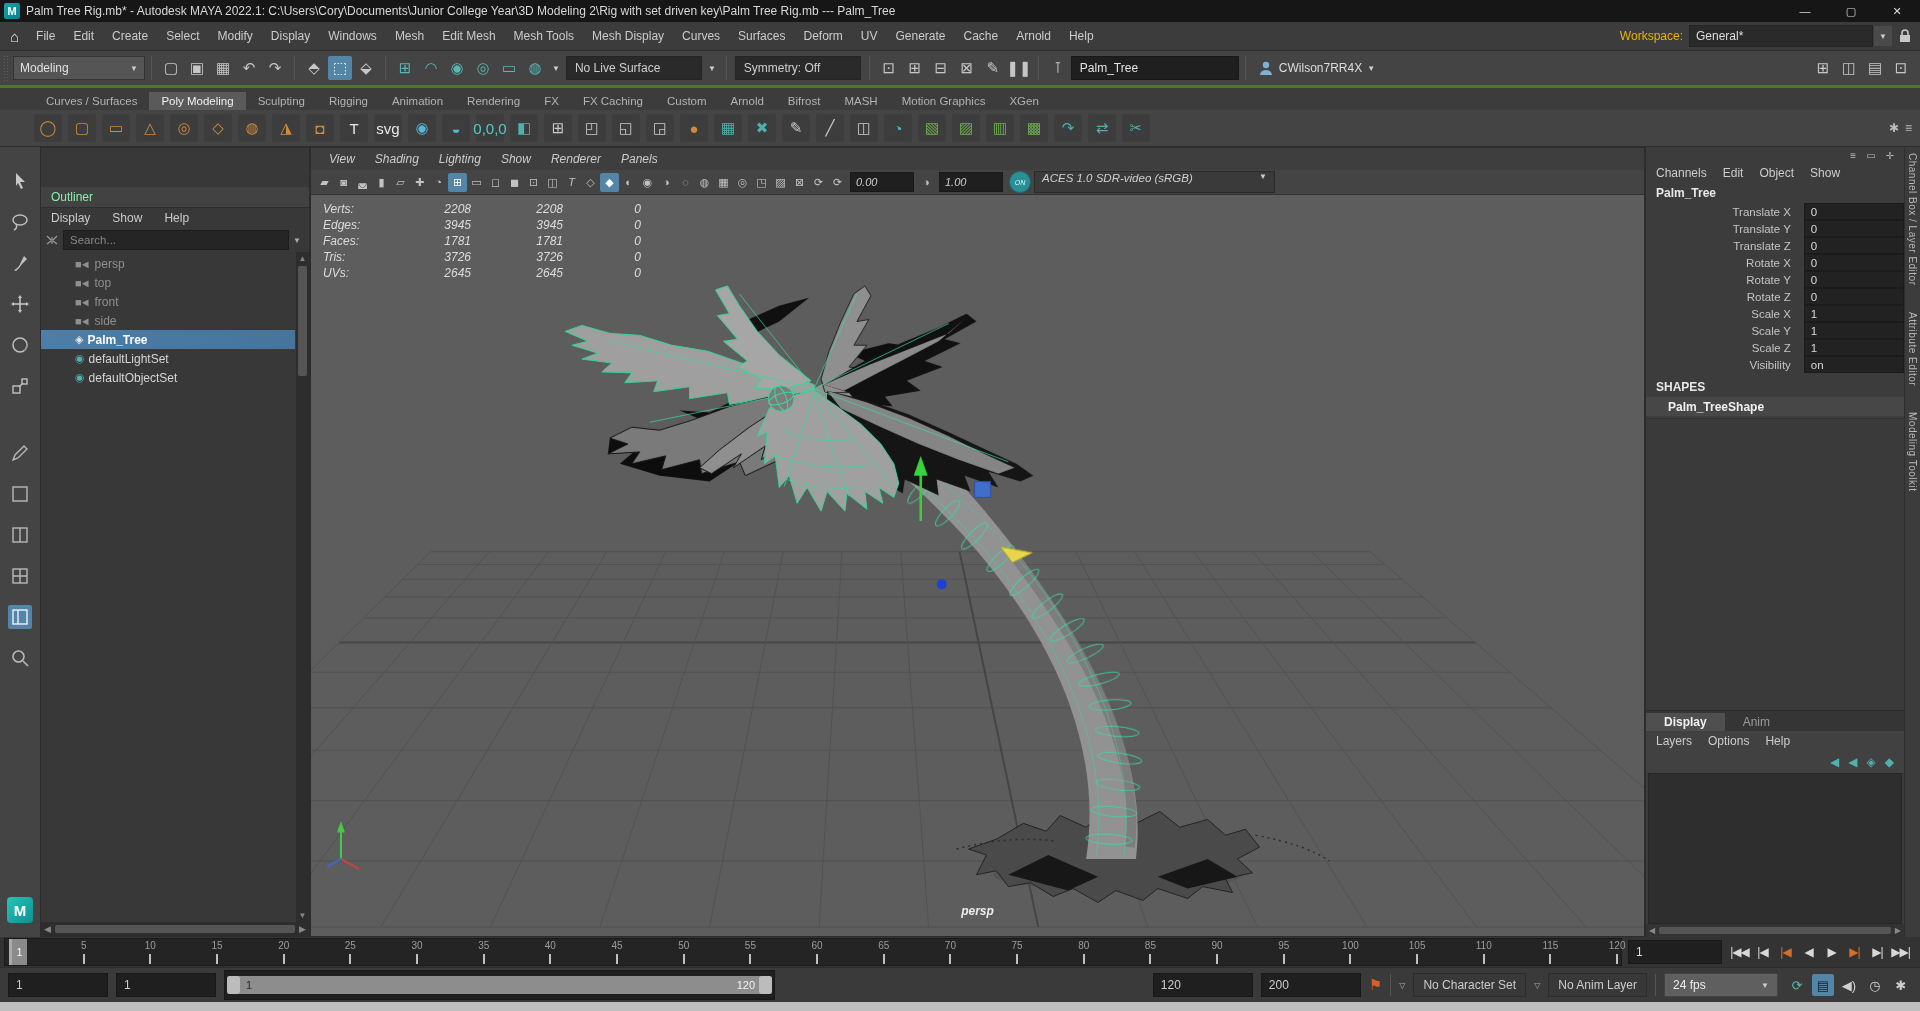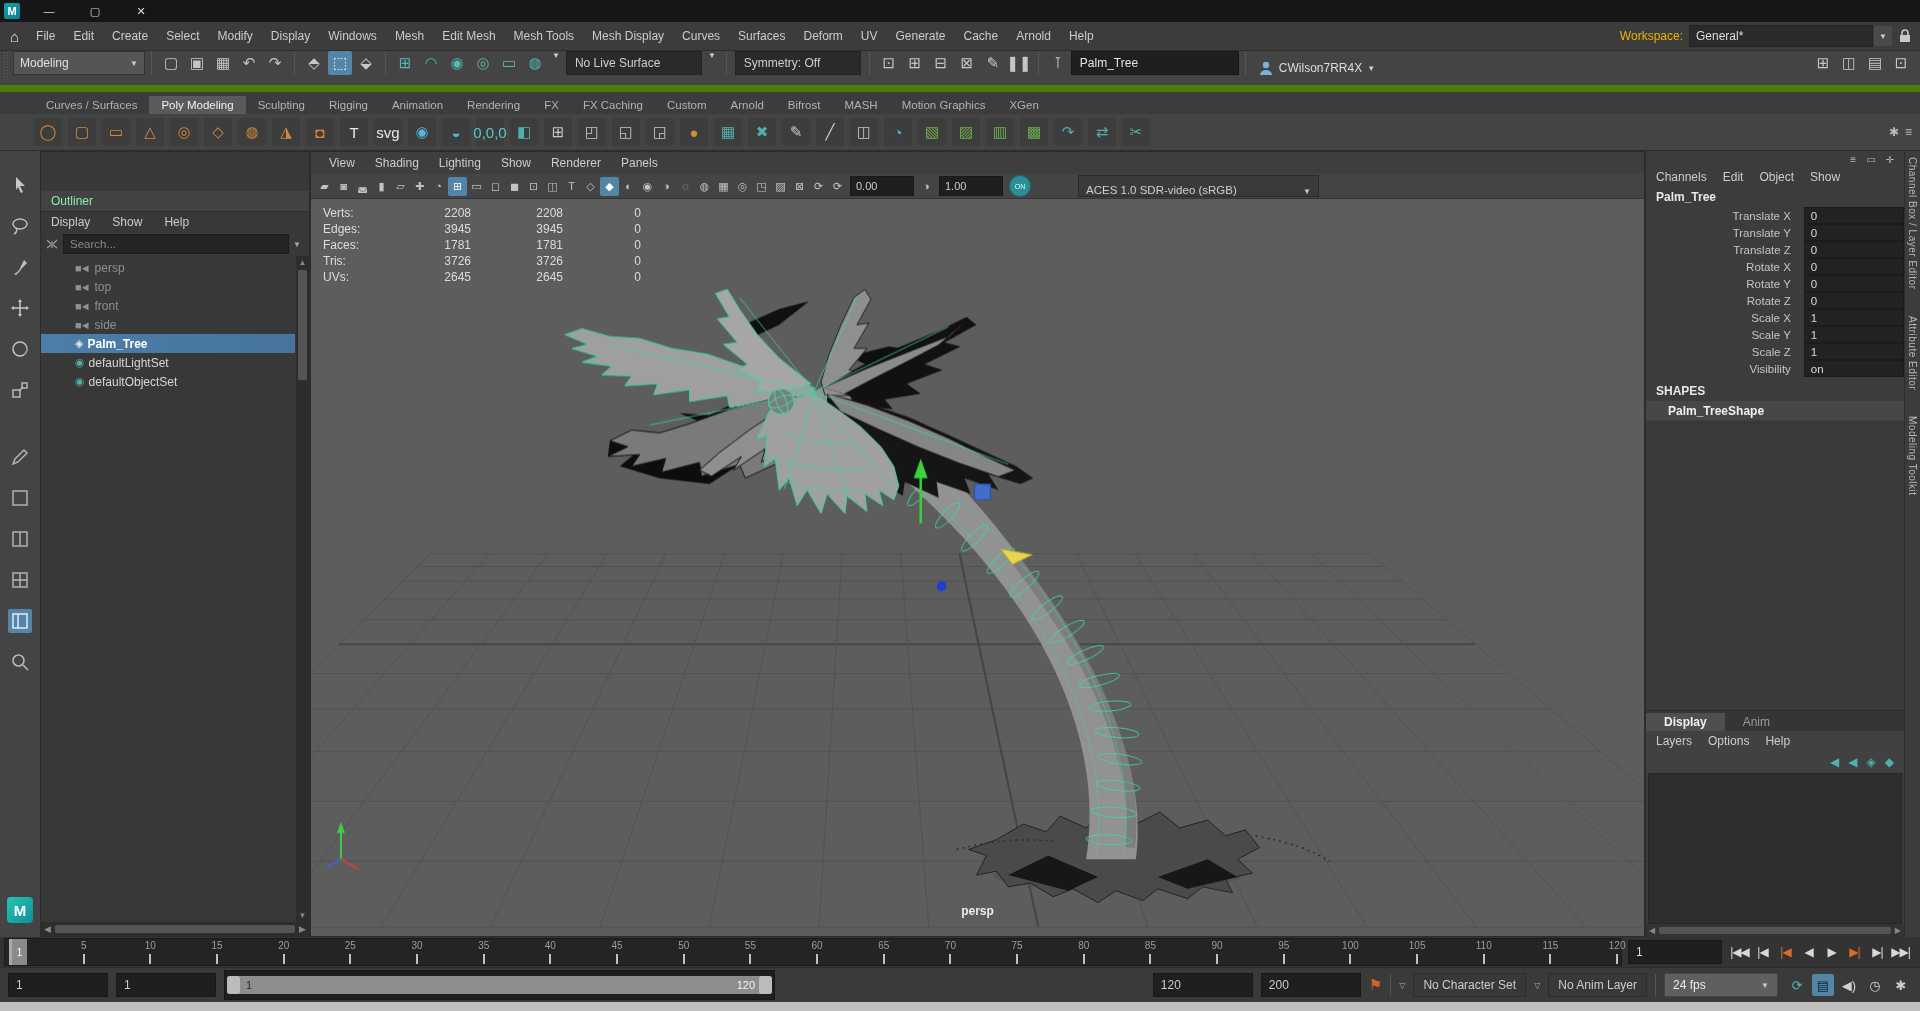--- a/index.html
+++ b/index.html
@@ -15,21 +15,21 @@
   
   .menubar{height:28px;background:#3c3c3c;display:flex;align-items:center;border-bottom:1px solid #2d2d2d;flex:0 0 auto;}
   .home-icon{margin:0 8px 0 10px;font-size:15px;color:#e8e8e8;}
   .menu-items{display:flex;}
   .menu-item{padding:0 9px;color:#ccc;}
   .mb-right{margin-left:auto;display:flex;align-items:center;margin-right:8px;}
   .ws-label{color:#eab308;margin-right:6px;}
   .ws-box{width:170px;height:20px;background:#2a2a2a;border:1px solid #242424;display:flex;align-items:center;padding:0 6px;color:#ddd;}
   .ws-arrow{width:18px;height:20px;background:#4a4a4a;display:flex;align-items:center;justify-content:center;font-size:8px;color:#ccc;margin-left:1px;}
   
-  .toolbar{height:34px;background:#444;display:flex;border-bottom:7px solid #4d7c0f;flex:0 0 auto;}
+  .toolbar{height:34px;background:#444;display:flex;align-items:center;border-bottom:3px solid #4d7c0f;flex:0 0 auto;}
   .grip{width:7px;height:26px;margin:0 3px;background-image:radial-gradient(#5d5d5d 1px,transparent 1px);background-size:3px 3px;}
   .mode-combo{width:118px;height:22px;background:#555;border:1px solid #333;display:flex;align-items:center;padding:0 6px;color:#e2e2e2;}
   .combo-arrow{margin-left:auto;font-size:8px;color:#ccc;}
   .tb-sep{width:1px;height:24px;background:#565656;margin:0 6px;}
   .tb-icon{width:24px;height:24px;display:flex;align-items:center;justify-content:center;font-size:15px;color:#c6c6c6;border-radius:2px;margin:0 1px;}
   .tb-icon.active{background:#5285a6;color:#fff;}
   .tb-icon.teal{color:#56b8b4;}
   .tb-field{height:22px;background:#2a2a2a;border:1px solid #242424;display:flex;align-items:center;padding:0 8px;color:#cfcfcf;margin:0 2px;}
   .tb-input{height:22px;width:150px;background:#1f1f1f;border:1px solid #181818;display:flex;align-items:center;padding:0 8px;color:#e4e4e4;}
   .account{display:flex;align-items:center;gap:5px;margin:0 6px;color:#ddd;}
@@ -59,29 +59,29 @@
   .out-row{height:19px;display:flex;align-items:center;padding-left:34px;gap:6px;color:#d6d6d6;margin-right:14px;}
   .out-row .out-icon{font-size:11px;letter-spacing:-2px;}
   .out-row.dim{color:#8f8f8f;}
   .out-row.selected{background:linear-gradient(90deg,#4c7ea8,#46749b);color:#fff;font-weight:bold;}
   .out-vscroll{position:absolute;right:0;top:0;bottom:0;width:13px;background:#2d2d2d;}
   .out-vthumb{position:absolute;right:2px;top:14px;width:9px;height:110px;background:#555;border-radius:2px;}
   .out-varrow{position:absolute;right:2px;width:9px;color:#888;font-size:8px;text-align:center;}
   .out-hscroll{height:14px;background:#2d2d2d;display:flex;align-items:center;justify-content:space-between;padding:0 3px;color:#888;font-size:9px;}
   .out-hthumb{flex:1;height:8px;background:#555;margin:0 4px;border-radius:2px;}
   
-  .viewport{flex:1;display:flex;flex-direction:column;border:1px solid #2c2c2c;min-width:0;}
+  .viewport{flex:1;display:flex;flex-direction:column;border:1px solid #2c2c2c;min-width:0;font-style:italic;}
   .vp-menus{height:22px;background:#3e3e3e;display:flex;align-items:center;padding-left:8px;flex:0 0 auto;}
   .vp-menus .menu-item{padding:0 10px;}
   .vp-toolbar{height:24px;background:#444;display:flex;align-items:center;padding-left:4px;flex:0 0 auto;border-bottom:1px solid #333;}
   .vp-icon{width:19px;height:19px;display:flex;align-items:center;justify-content:center;font-size:11px;color:#c2c2c2;border-radius:2px;}
   .vp-icon.active{background:#5285a6;color:#fff;}
   .vp-field{width:52px;height:18px;background:#1f1f1f;border:1px solid #191919;color:#ccc;display:flex;align-items:center;padding:0 5px;font-size:11px;margin:0 3px;}
   .on-badge{width:20px;height:20px;border-radius:50%;background:#2a8f96;color:#dff;font-size:7px;display:flex;align-items:center;justify-content:center;border:1px solid #1c6c72;margin:0 3px;}
-  .aces-combo{width:225px;height:20px;background:#3a3a3a;border:1px solid #2a2a2a;display:flex;align-items:flex-end;padding:0 7px;color:#cfcfcf;font-size:11.5px;margin-left:44px;}
+  .aces-combo{width:225px;height:20px;background:#3a3a3a;border:1px solid #2a2a2a;display:flex;align-items:flex-start;padding:0 7px;color:#cfcfcf;font-size:11.5px;}
   .scene{flex:1;position:relative;background:#5d5d5d;overflow:hidden;}
   .scene svg.scene-svg{position:absolute;inset:0;width:100%;height:100%;}
   .hud{position:absolute;top:6px;left:12px;color:#dcdcdc;font-size:12px;}
   .hud-row{display:flex;height:16px;line-height:16px;}
   .hud-label{width:78px;}
   .hud-v1{width:70px;text-align:right;}
   .hud-v2{width:92px;text-align:right;}
   .hud-v3{width:78px;text-align:right;}
   .persp-label{position:absolute;bottom:18px;left:0;right:0;text-align:center;color:#ececec;font-weight:bold;font-size:12px;}
   
@@ -137,20 +137,21 @@
   .bottom-strip{height:9px;background:#bfbfbf;flex:0 0 auto;}
   .vsep{width:1px;height:22px;background:#555;}
 </style>
 </head>
 <body>
 
 <div class="app">
 
   <div class="titlebar">
     <div class="title-icon">M</div>
+    <div class="title-text">Palm Tree Rig.mb* - Autodesk MAYA 2022.1: C:\Users\Cory\Documents\Junior College Year\3D Modeling 2\Rig with set driven key\Palm Tree Rig.mb   ---   Palm_Tree</div>
     <div class="winbtns">
 
     <div class="winbtn">
           <span>—</span>
         </div>
         <div class="winbtn">
           <span>▢</span>
         </div>
         <div class="winbtn">
           <span>✕</span>

